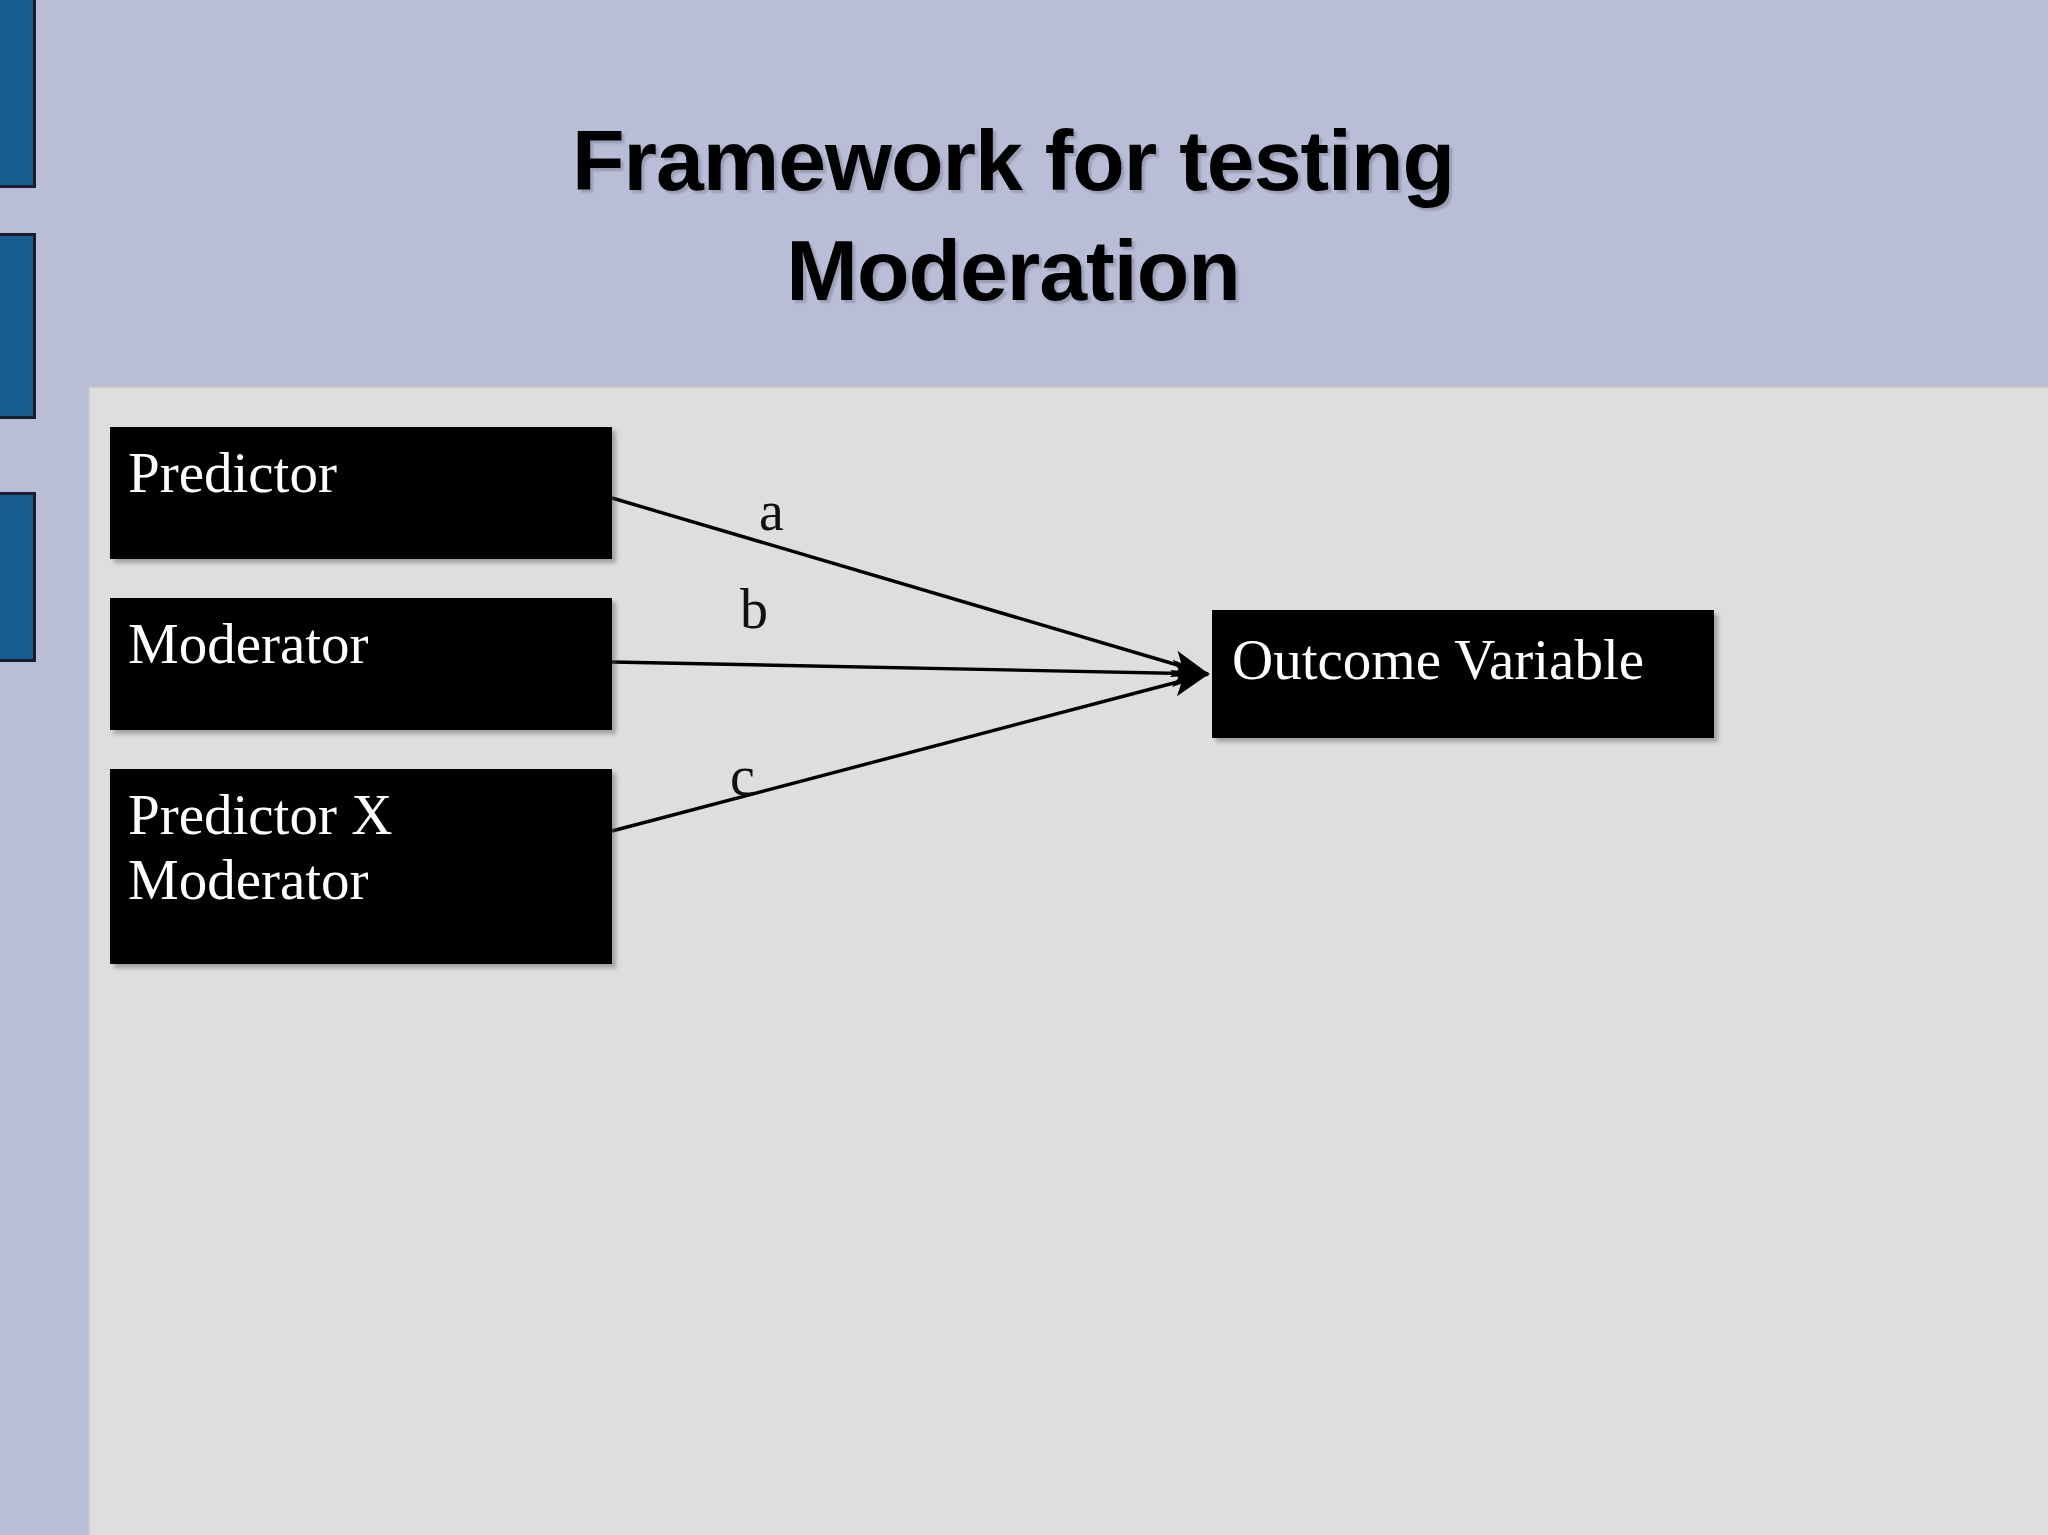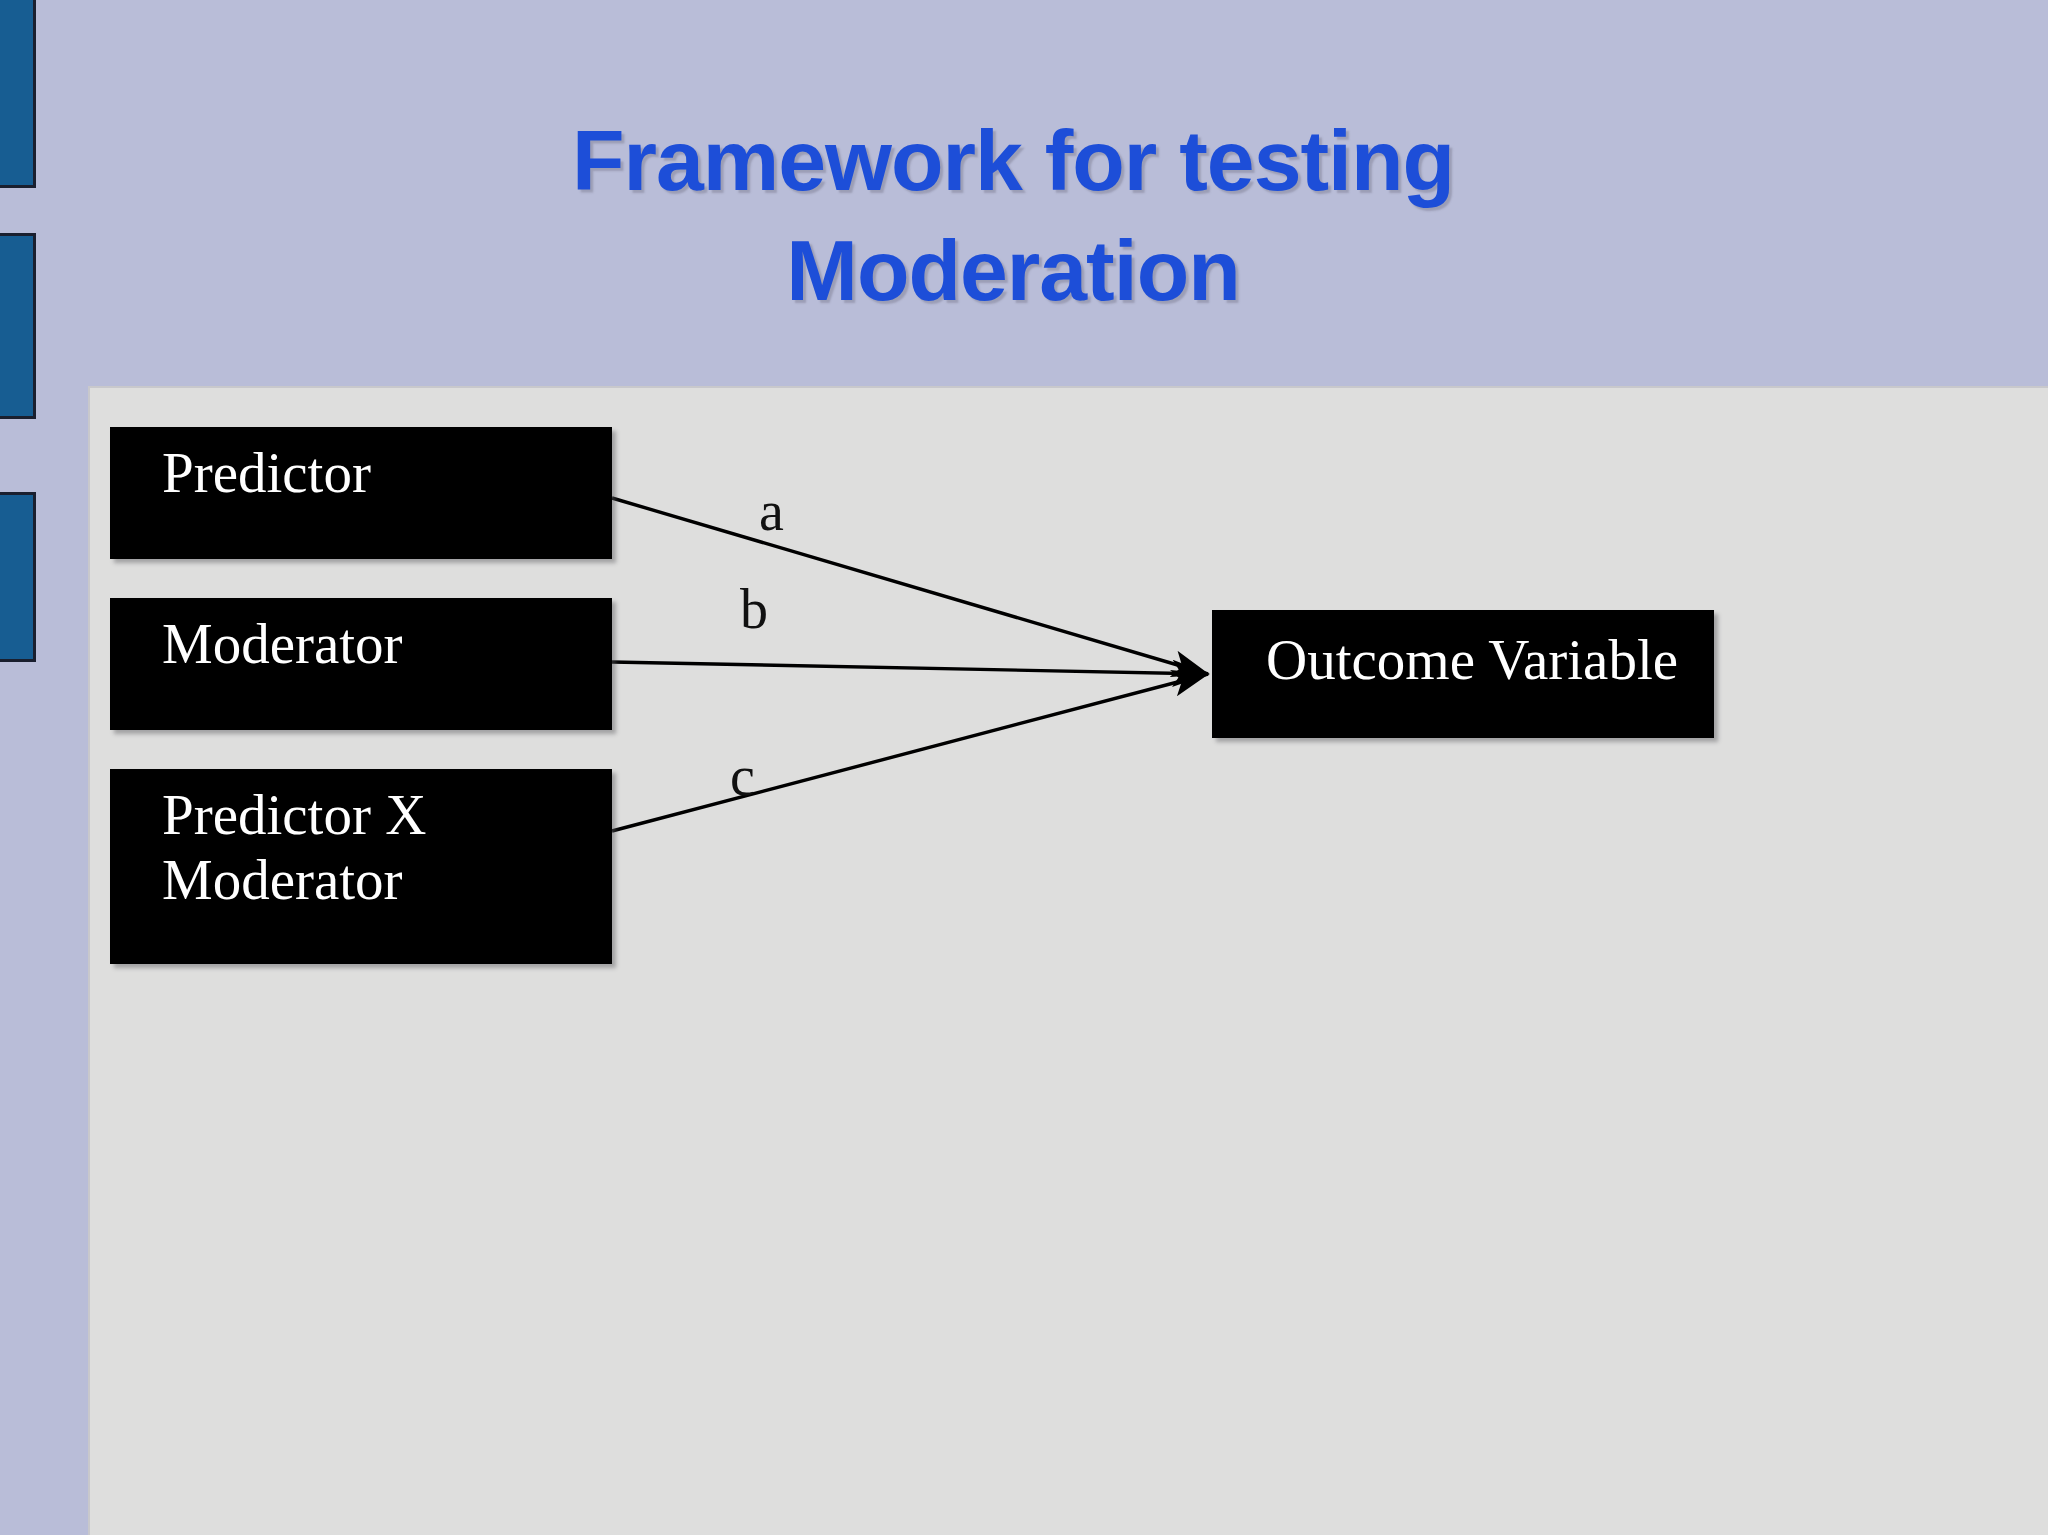--- a/index.html
+++ b/index.html
@@ -40,21 +40,21 @@
     left: 88px;
     top: 105px;
     width: 1850px;
     text-align: center;
   }
   #slide-title {
     font-family: "Liberation Sans", sans-serif;
     font-weight: bold;
     font-size: 86px;
     line-height: 1.28;
-    color: #1d4ed8;
+    color: #000000;
     letter-spacing: -1px;
     text-shadow: 3px 3px 2px rgba(120,120,140,0.45);
     margin: 0;
     white-space: pre-line;
   }
 
   
   #content-panel {
     position: absolute;
     left: 88px;
@@ -82,21 +82,20 @@
     color: #ffffff;
     font-family: "Liberation Serif", serif;
     font-size: 57px;
     line-height: 1.14;
     box-sizing: border-box;
     box-shadow: 4px 4px 4px rgba(90,90,95,0.45);
   }
   .node-box .node-label {
     display: block;
     white-space: pre-line;
-    margin-left: 34px;
   }
 
   #box-predictor {
     left: 20px;
     top: 39px;
     width: 502px;
     height: 132px;
     padding: 14px 0 0 18px;
   }
   #box-moderator {

